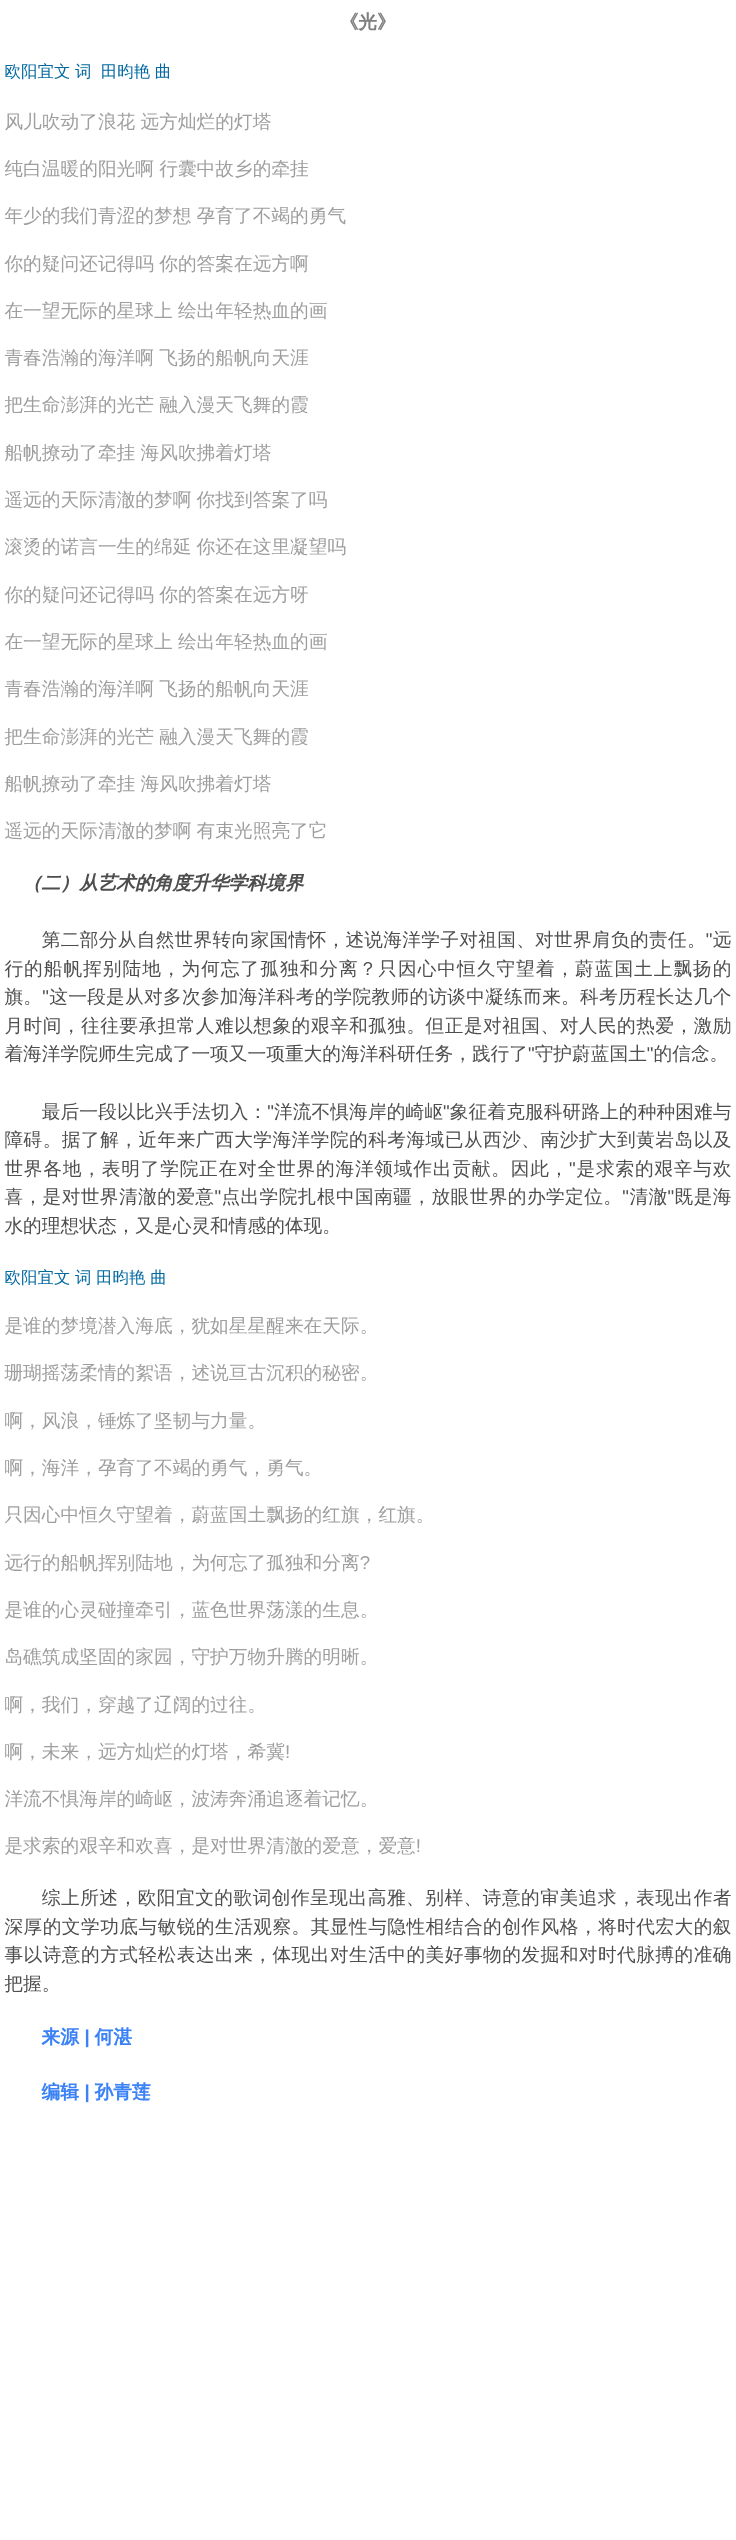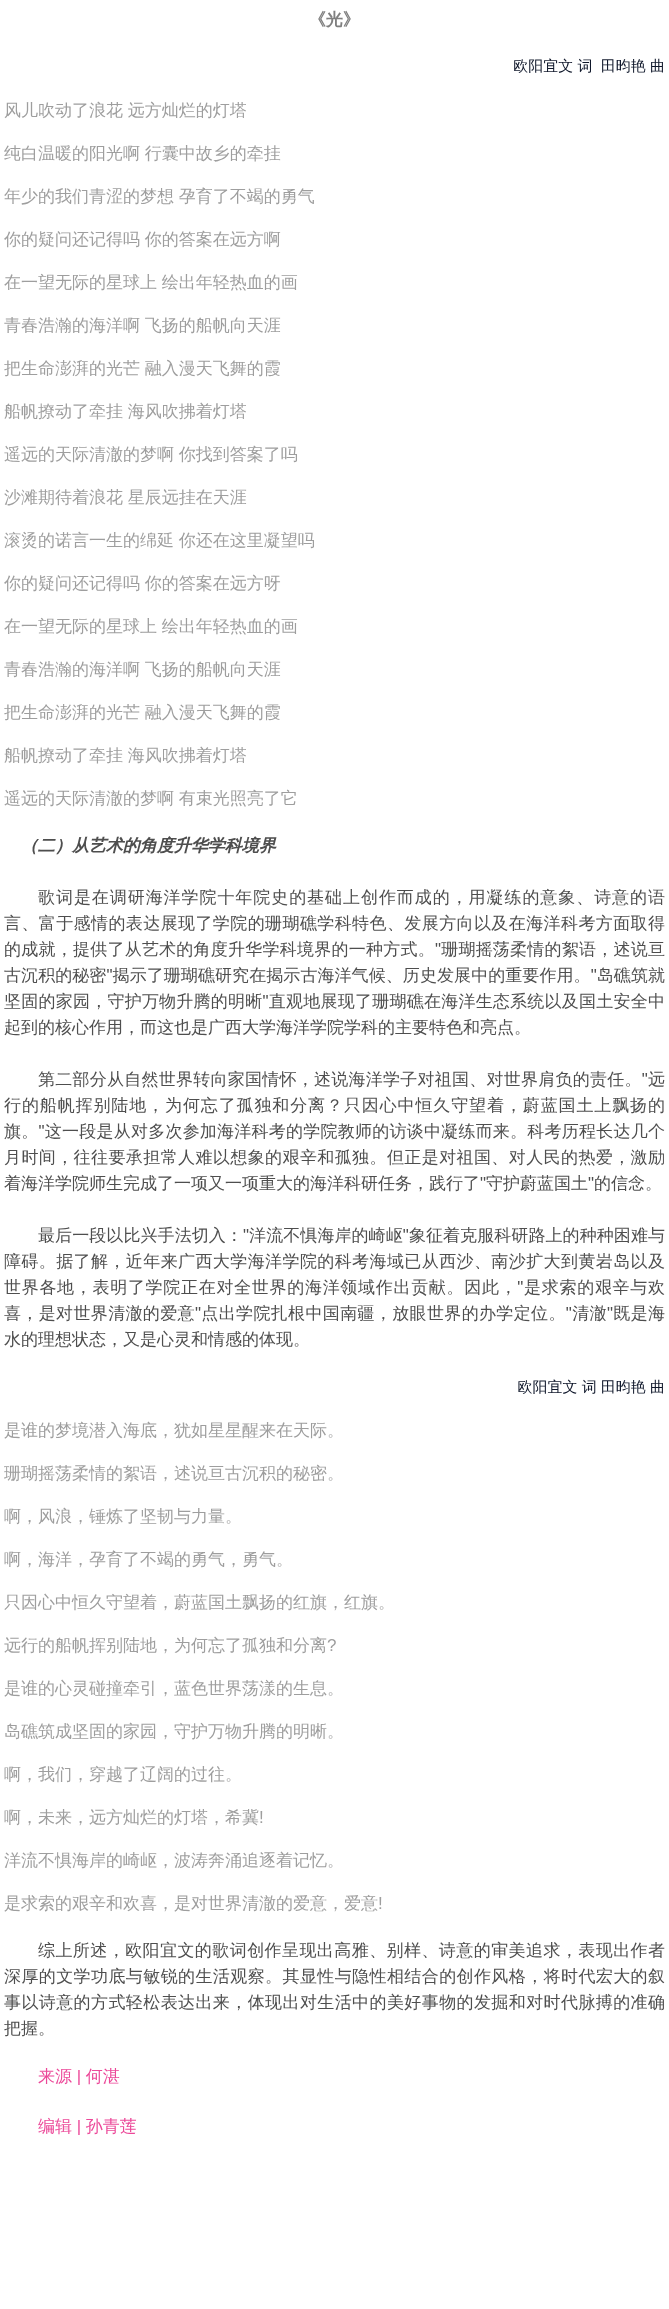--- a/index.html
+++ b/index.html
@@ -13,23 +13,23 @@
   }
   .song-title {
     text-align: center;
     font-size: 17px;
     font-weight: bold;
     color: #7f7f7f;
     line-height: 1.2;
     margin: 0 0 28px 0;
   }
   .credit {
-    text-align: right;
+    text-align: left;
     font-size: 15px;
-    color: #0f172a;
+    color: #0369a1;
     line-height: 1.1;
     margin: 0 0 27px 0;
     white-space: pre-wrap;
   }
   .lyric {
     text-align: left;
     font-size: 17px;
     color: #9e9e9e;
     line-height: 1.0;
     margin: 0 0 26px 0;
@@ -45,22 +45,22 @@
   .para {
     font-size: 17px;
     color: #4e4e4e;
     line-height: 26px;
     text-align: justify;
     text-indent: 2em;
     margin: 0 0 26px 0;
   }
   .footer-line {
     font-size: 17px;
-    color: #ec4899;
-    font-weight: normal;
+    color: #3b82f6;
+    font-weight: bold;
     line-height: 1.1;
     text-indent: 2em;
     margin: 0 0 31px 0;
   }
   .footer-line:last-child { margin-bottom: 0; }
 </style>
 </head>
 <body>
 
 <div class="page">
@@ -70,32 +70,30 @@
 
   <p class="lyric">风儿吹动了浪花 远方灿烂的灯塔</p>
   <p class="lyric">纯白温暖的阳光啊 行囊中故乡的牵挂</p>
   <p class="lyric">年少的我们青涩的梦想 孕育了不竭的勇气</p>
   <p class="lyric">你的疑问还记得吗 你的答案在远方啊</p>
   <p class="lyric">在一望无际的星球上 绘出年轻热血的画</p>
   <p class="lyric">青春浩瀚的海洋啊 飞扬的船帆向天涯</p>
   <p class="lyric">把生命澎湃的光芒 融入漫天飞舞的霞</p>
   <p class="lyric">船帆撩动了牵挂 海风吹拂着灯塔</p>
   <p class="lyric">遥远的天际清澈的梦啊 你找到答案了吗</p>
-  <p class="lyric">沙滩期待着浪花 星辰远挂在天涯</p>
   <p class="lyric">滚烫的诺言一生的绵延 你还在这里凝望吗</p>
   <p class="lyric">你的疑问还记得吗 你的答案在远方呀</p>
   <p class="lyric">在一望无际的星球上 绘出年轻热血的画</p>
   <p class="lyric">青春浩瀚的海洋啊 飞扬的船帆向天涯</p>
   <p class="lyric">把生命澎湃的光芒 融入漫天飞舞的霞</p>
   <p class="lyric">船帆撩动了牵挂 海风吹拂着灯塔</p>
   <p class="lyric">遥远的天际清澈的梦啊 有束光照亮了它</p>
 
   <h3 class="section-heading">（二）从艺术的角度升华学科境界</h3>
 
-  <p class="para">歌词是在调研海洋学院十年院史的基础上创作而成的，用凝练的意象、诗意的语言、富于感情的表达展现了学院的珊瑚礁学科特色、发展方向以及在海洋科考方面取得的成就，提供了从艺术的角度升华学科境界的一种方式。"珊瑚摇荡柔情的絮语，述说亘古沉积的秘密"揭示了珊瑚礁研究在揭示古海洋气候、历史发展中的重要作用。"岛礁筑就坚固的家园，守护万物升腾的明晰"直观地展现了珊瑚礁在海洋生态系统以及国土安全中起到的核心作用，而这也是广西大学海洋学院学科的主要特色和亮点。</p>
   <p class="para">第二部分从自然世界转向家国情怀，述说海洋学子对祖国、对世界肩负的责任。"远行的船帆挥别陆地，为何忘了孤独和分离？只因心中恒久守望着，蔚蓝国土上飘扬的旗。"这一段是从对多次参加海洋科考的学院教师的访谈中凝练而来。科考历程长达几个月时间，往往要承担常人难以想象的艰辛和孤独。但正是对祖国、对人民的热爱，激励着海洋学院师生完成了一项又一项重大的海洋科研任务，践行了"守护蔚蓝国土"的信念。</p>
   <p class="para">最后一段以比兴手法切入："洋流不惧海岸的崎岖"象征着克服科研路上的种种困难与障碍。据了解，近年来广西大学海洋学院的科考海域已从西沙、南沙扩大到黄岩岛以及世界各地，表明了学院正在对全世界的海洋领域作出贡献。因此，"是求索的艰辛与欢喜，是对世界清澈的爱意"点出学院扎根中国南疆，放眼世界的办学定位。"清澈"既是海水的理想状态，又是心灵和情感的体现。</p>
 
   <p class="credit">欧阳宜文 词 田昀艳 曲</p>
 
   <p class="lyric">是谁的梦境潜入海底，犹如星星醒来在天际。</p>
   <p class="lyric">珊瑚摇荡柔情的絮语，述说亘古沉积的秘密。</p>
   <p class="lyric">啊，风浪，锤炼了坚韧与力量。</p>
   <p class="lyric">啊，海洋，孕育了不竭的勇气，勇气。</p>
   <p class="lyric">只因心中恒久守望着，蔚蓝国土飘扬的红旗，红旗。</p>

